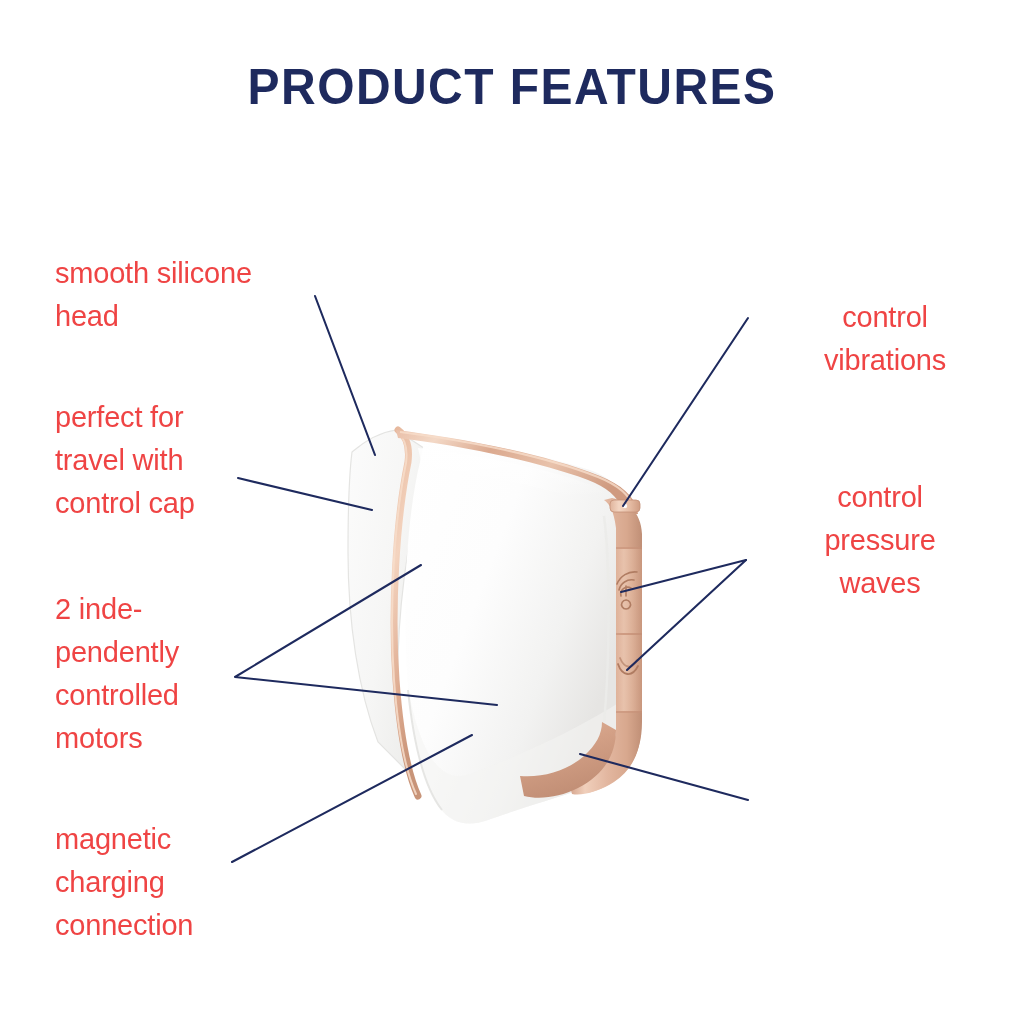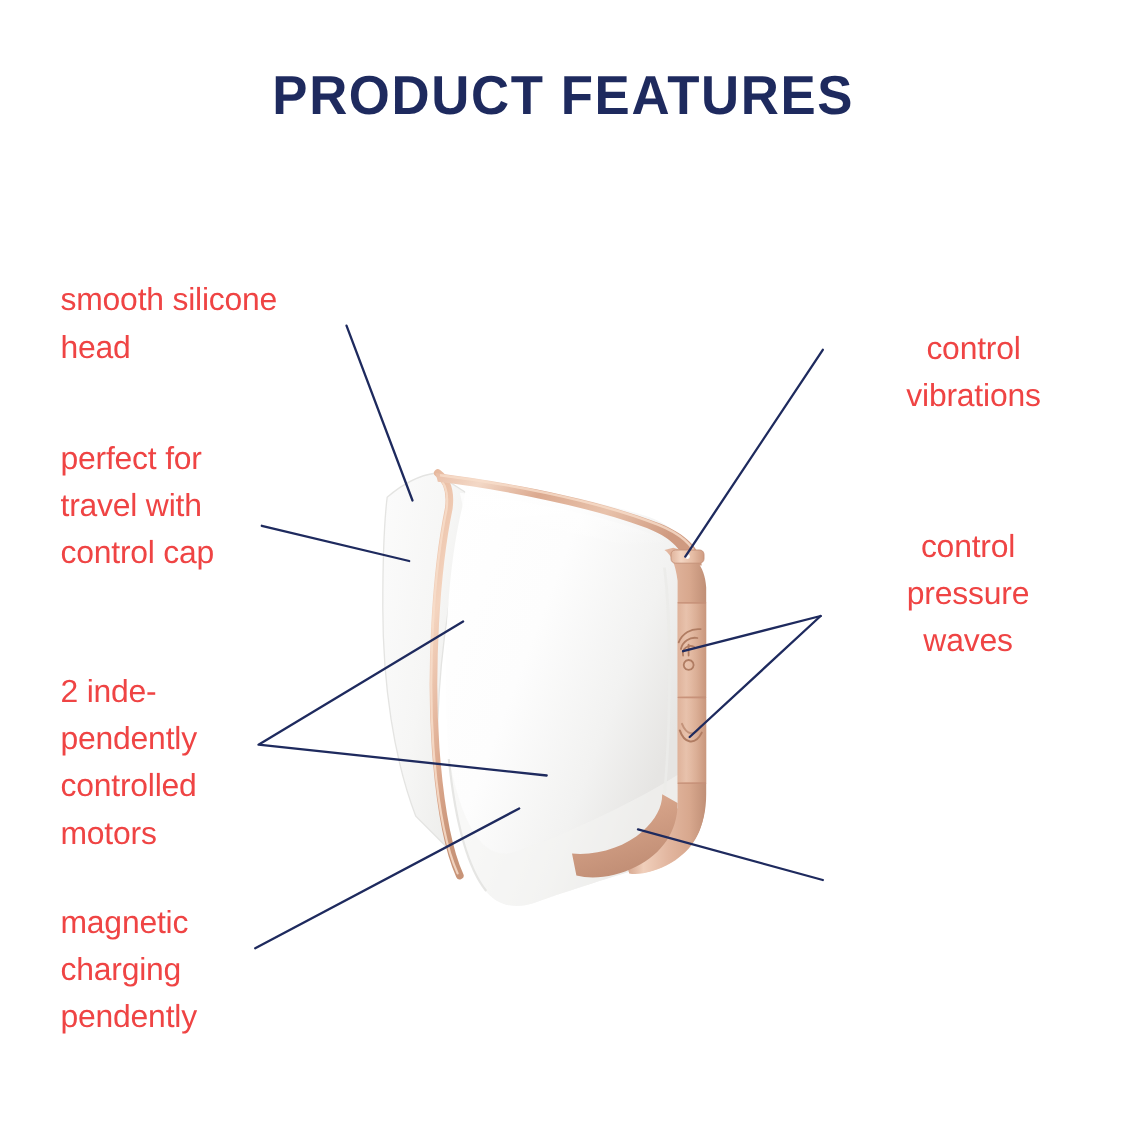--- a/index.html
+++ b/index.html
@@ -250,28 +250,28 @@
     </g>
   </svg>
 
   <div class="callout left" style="left:55px; top:252px; width:290px;">smooth silicone
 head</div>
 
   <div class="callout left" style="left:55px; top:396px; width:260px;">perfect for
 travel with
 control cap</div>
 
-  <div class="callout left" style="left:55px; top:608px; width:240px;">2 inde-
+  <div class="callout left" style="left:55px; top:588px; width:240px;">2 inde-
 pendently
 controlled
 motors</div>
 
   <div class="callout left" style="left:55px; top:818px; width:260px;">magnetic
 charging
-pendently</div>
+connection</div>
 
   <div class="callout right" style="left:760px; top:296px; width:250px;">control
 vibrations</div>
 
   <div class="callout right" style="left:760px; top:476px; width:240px;">control
 pressure
 waves</div>
 
 
 </div>

